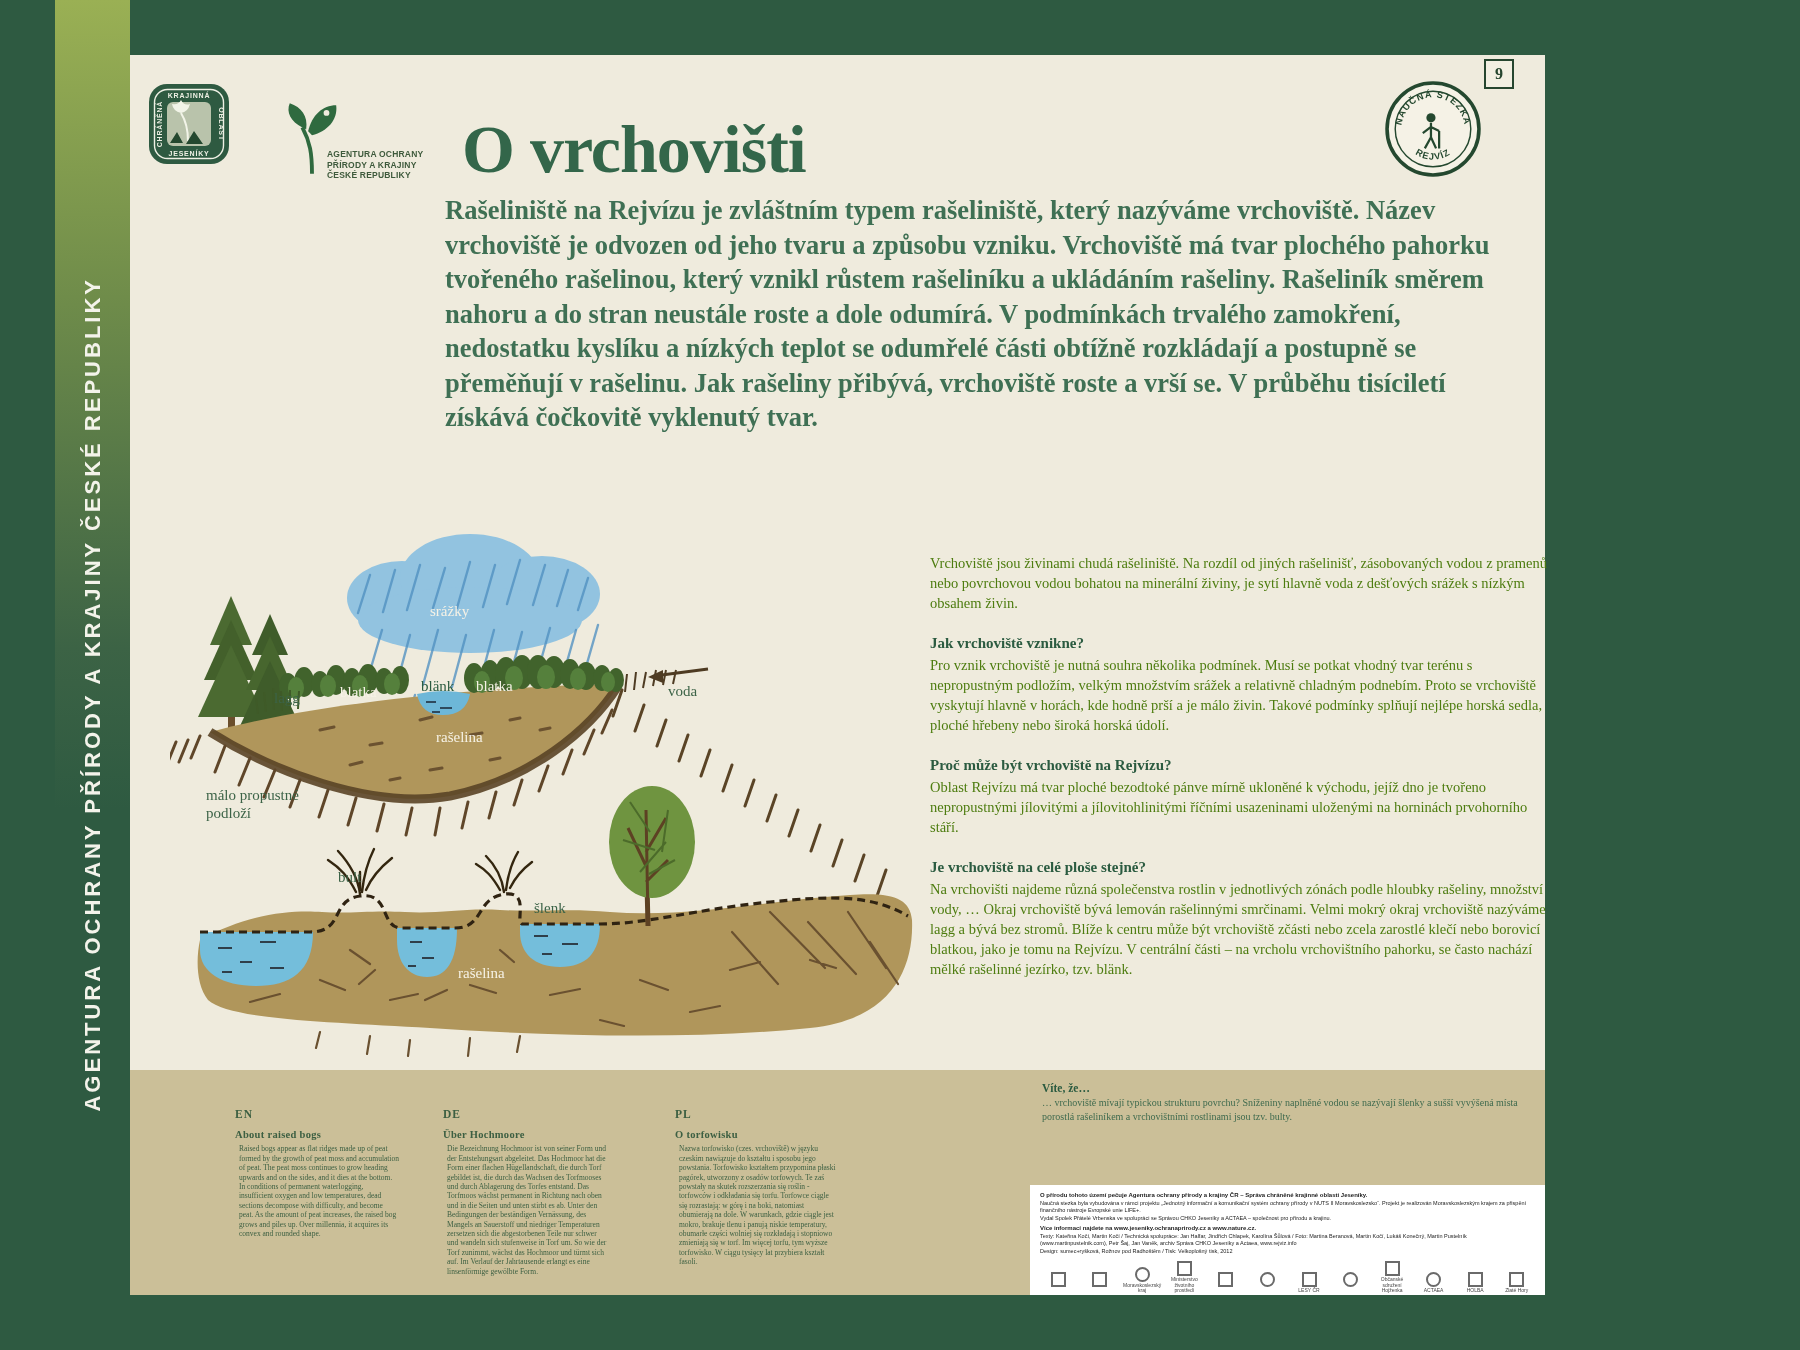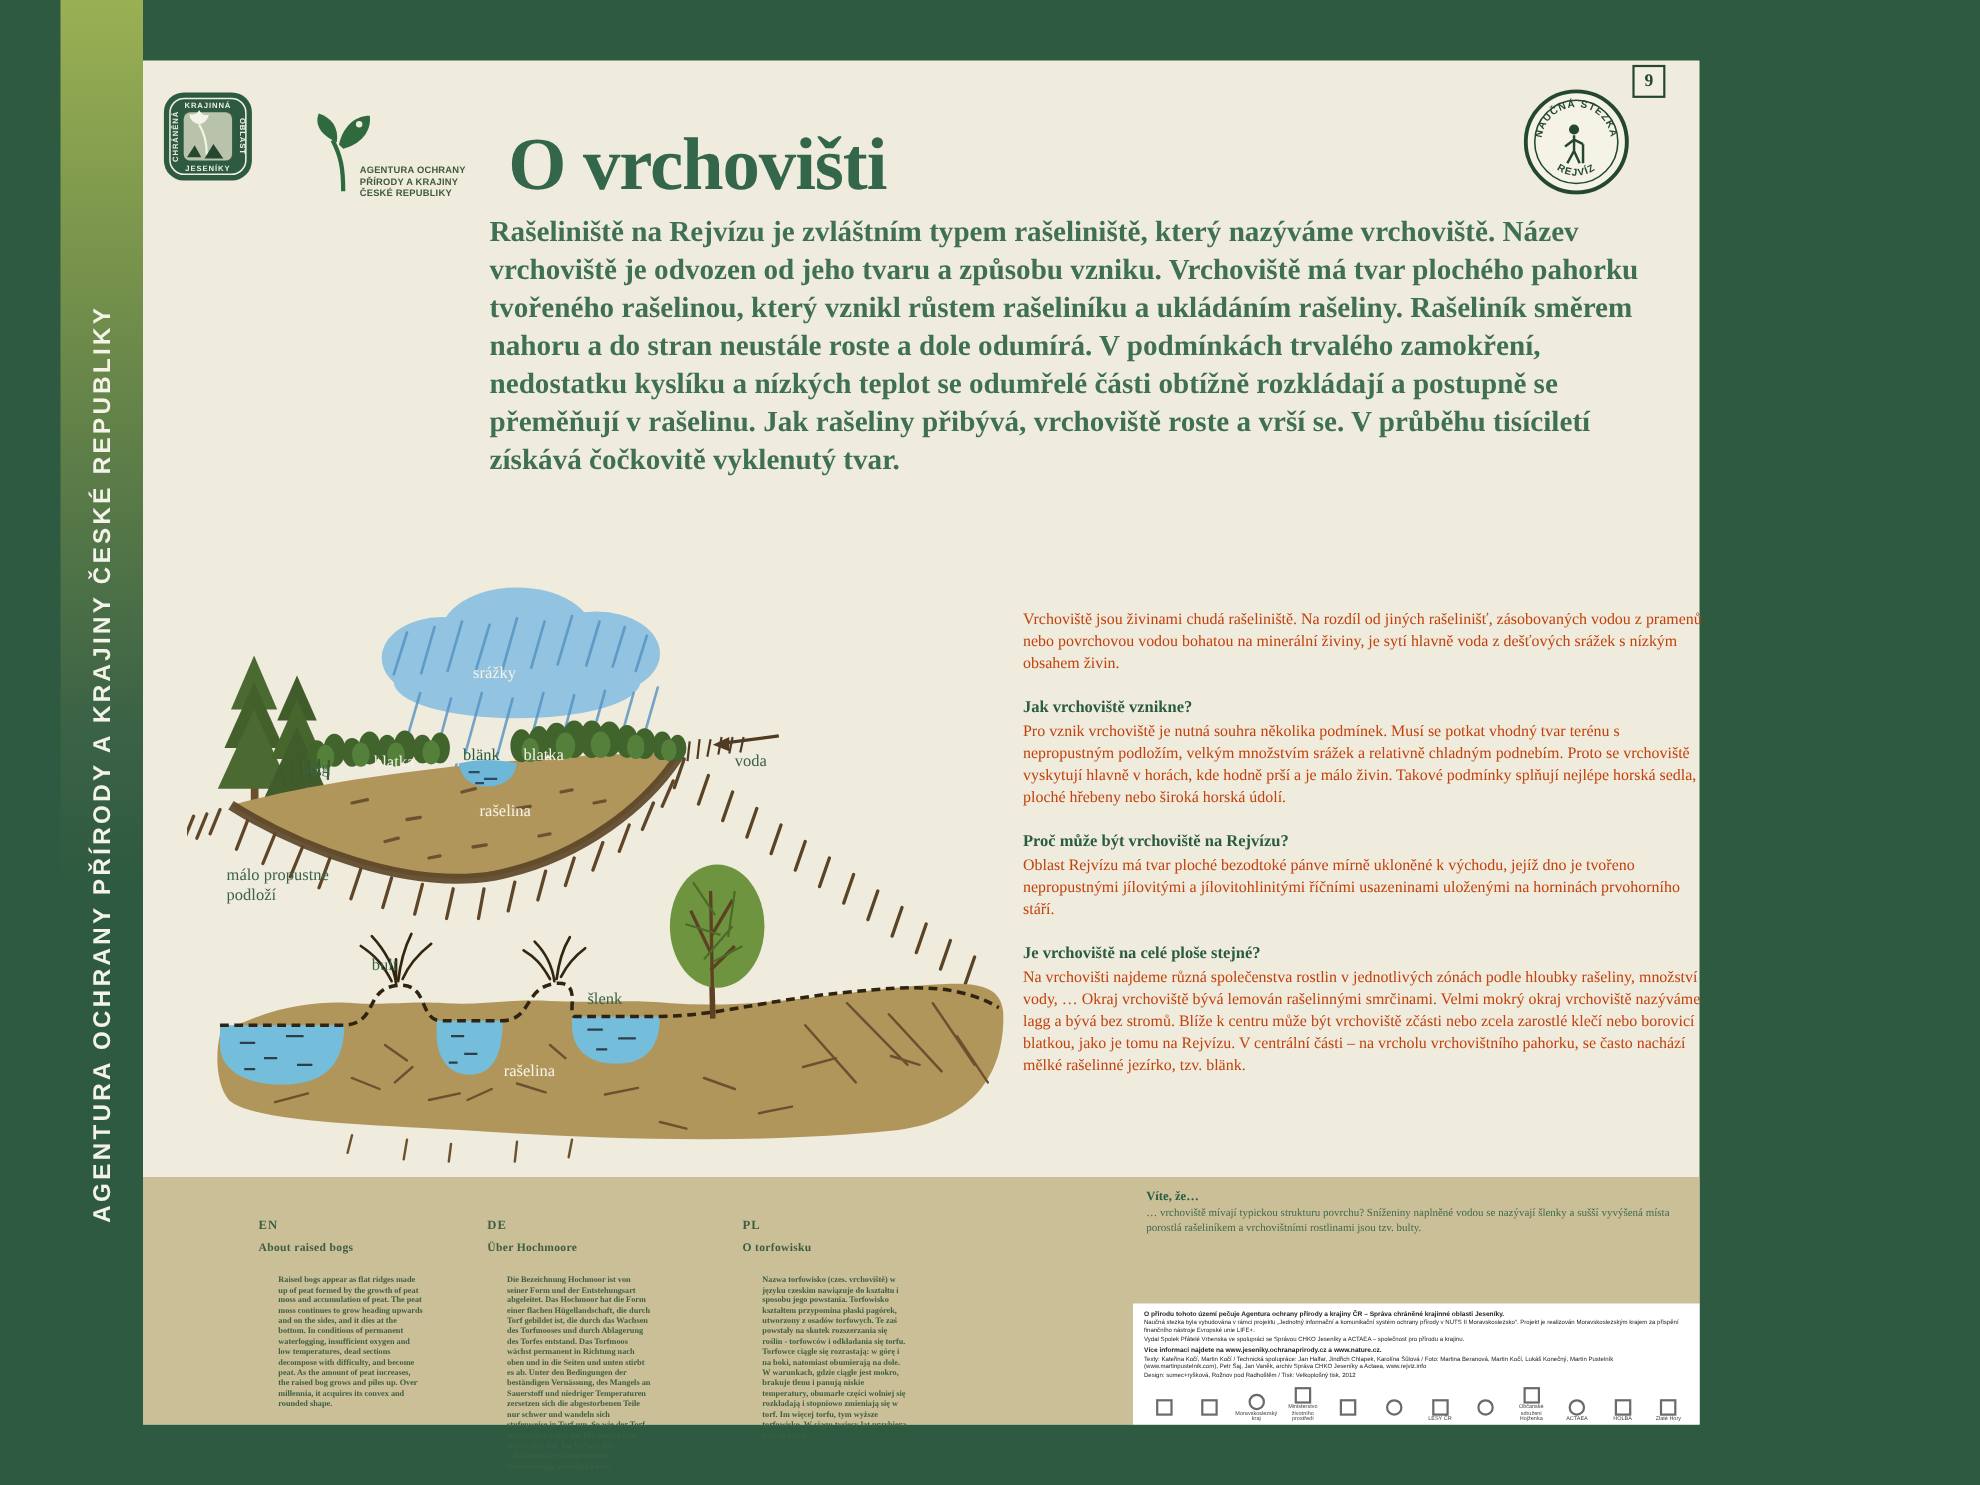--- a/index.html
+++ b/index.html
@@ -39,28 +39,28 @@
   .diagram{position:absolute;left:40px;top:425px;width:760px;height:590px;}
   .lbl{font-family:"Liberation Serif",serif;font-size:15px;}
   .lbl-w{fill:#f6f2e6;}
   .lbl-g{fill:#3c6347;}
   .lbl-d{fill:#2b5b40;}
 
   
   .qa-col{position:absolute;left:800px;top:498px;width:618px;}
   .qa-col h3{margin:22px 0 3px 0;font-size:15px;font-weight:bold;color:#2b5b40;}
   .qa-col h3:first-child{margin-top:0;}
-  .qa-col p{margin:0;font-size:14.5px;line-height:20px;color:#c2410c;}
+  .qa-col p{margin:0;font-size:14.5px;line-height:20px;color:#4d7c0f;}
 
   
   .band{position:absolute;left:0;top:1015px;width:1415px;height:225px;background:#cbbf98;}
   .tcol{position:absolute;top:40px;width:168px;color:#3c5f42;}
   .tcol .lang{font-weight:bold;font-size:11.5px;letter-spacing:1px;margin:0 0 10px 0;}
   .tcol h4{font-size:10.5px;font-weight:bold;margin:0 0 4px 0;letter-spacing:.3px;}
-  .tcol p{font-size:7.5px;font-weight:bold;line-height:9.4px;margin:18px;}
+  .tcol p{font-size:7.5px;font-weight:normal;line-height:9.4px;margin:4px;}
   .tcol-en{left:105px;} .tcol-de{left:313px;} .tcol-pl{left:545px;}
 
   .dyk{position:absolute;left:912px;top:12px;width:492px;color:#3f6a4e;}
   .dyk h4{margin:0 0 2px 0;font-size:11.5px;font-weight:bold;color:#2b5b40;}
   .dyk p{margin:0;font-size:10px;line-height:14px;}
 
   .credits{position:absolute;left:900px;top:115px;width:515px;height:110px;background:#ffffff;
            box-sizing:border-box;padding:7px 10px 4px 10px;color:#1d1d1d;}
   .credits p{margin:0 0 1px 0;font-size:5.5px;line-height:7px;font-family:"Liberation Sans",sans-serif;}
   .credits p.b{font-weight:bold;font-size:6px;margin-top:3px;}

